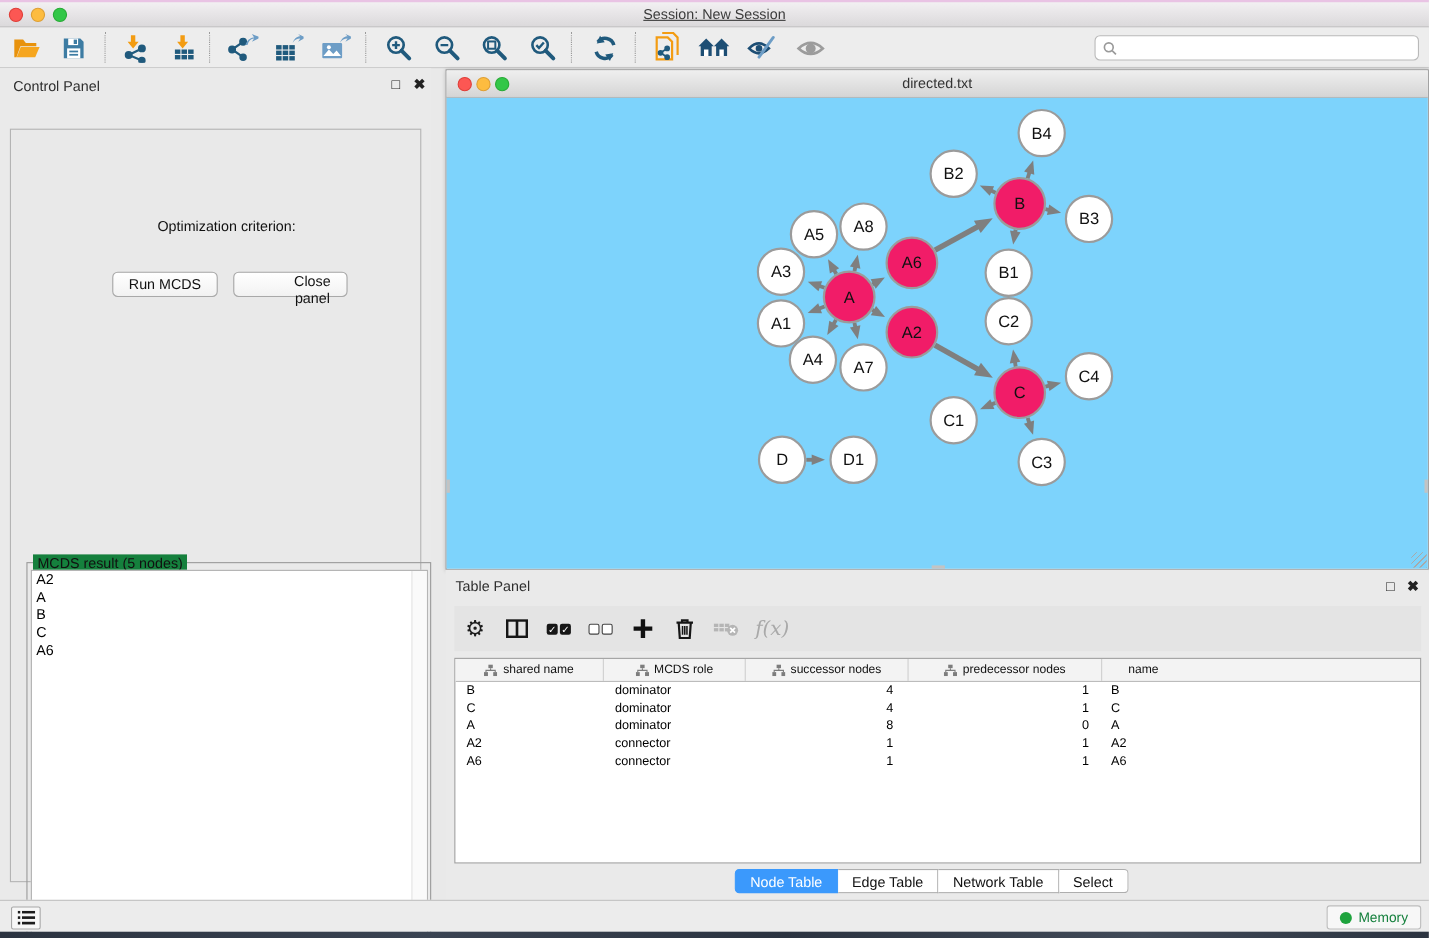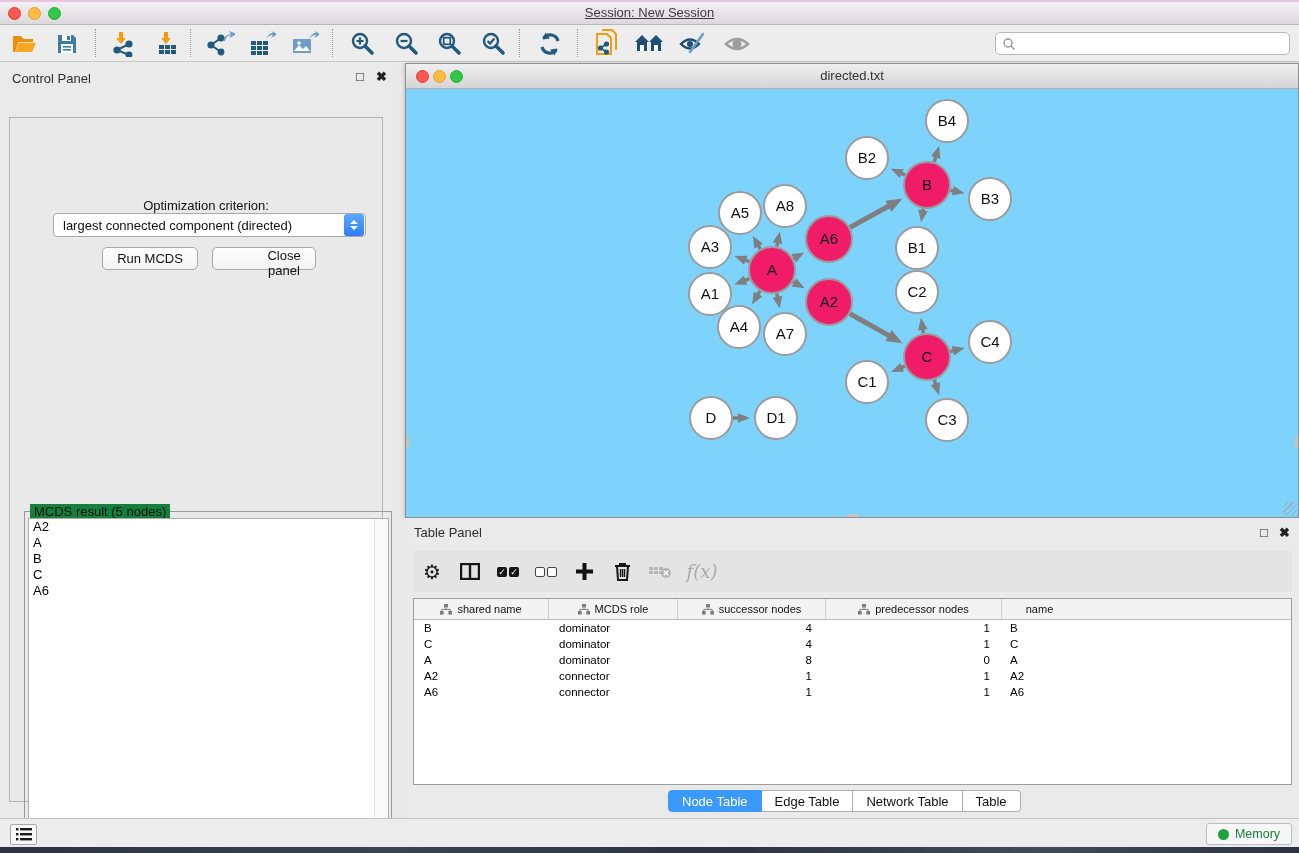--- a/index.html
+++ b/index.html
@@ -285,27 +285,20 @@
 </div>
 
 <div id="cpanel" class="abs">
   <div id="cp-head">
     <span id="cp-title">Control Panel</span>
     <span id="cp-float" class="panebtn">□</span>
     <span id="cp-close" class="panebtn">✖</span>
   </div>
   <div id="cp-box">
     <div id="opt-label">Optimization criterion:</div>
-    <div id="criterion">
-      <span class="val">largest connected component (directed)</span>
-      <span class="spin">
-          <span class="chv up"></span>
-          <span class="chv dn"></span>
-        </span>
-    </div>
     <button id="btn-run" class="pushbtn">Run MCDS</button>
     <button id="btn-close" class="pushbtn">Close panel</button>
     <div id="mcds-fieldset">
       <span id="mcds-legend">MCDS result (5 nodes)</span>
       <div id="mcds-list">
         <div id="mcds-scroll"></div>
       <div class="mcds-item">A2</div>
           <div class="mcds-item">A</div>
           <div class="mcds-item">B</div>
           <div class="mcds-item">C</div>
@@ -560,21 +553,21 @@
           <div class="bcell c5">A6</div>
           <div class="bcell"></div>
         </div>
       </div>
   </div>
 
   <div id="tp-tabs">
       <div class="tab active">Node Table</div>
       <div class="tab">Edge Table</div>
       <div class="tab">Network Table</div>
-      <div class="tab">Table</div>
+      <div class="tab">Select</div>
     </div>
 </div>
 
 <div id="statusbar" class="abs">
   <div id="menu-btn">
     <svg width="16" height="13" viewBox="0 0 16 13">
         <g fill="#1c1c1c">
           <rect x="0" y="0" width="2.4" height="2.4"></rect>
           <rect x="4" y="0" width="12" height="2.4"></rect>
           <rect x="0" y="5" width="2.4" height="2.4"></rect>

